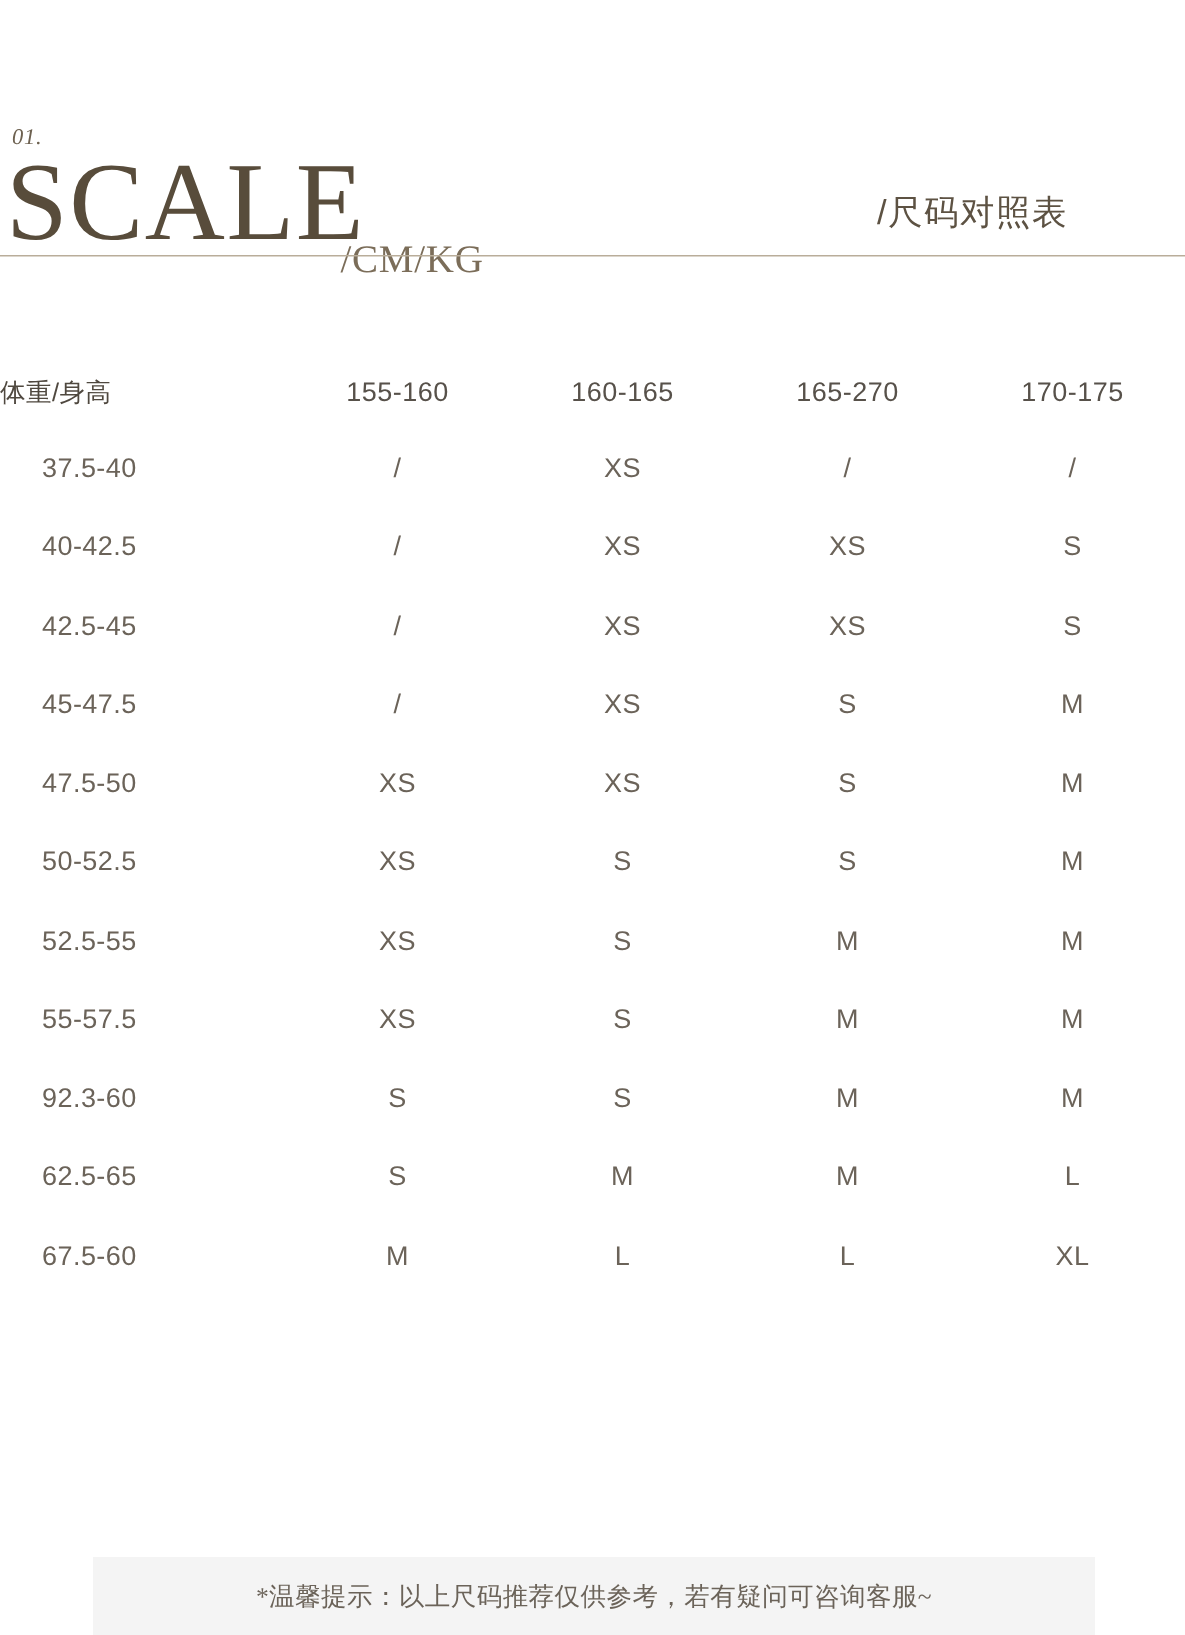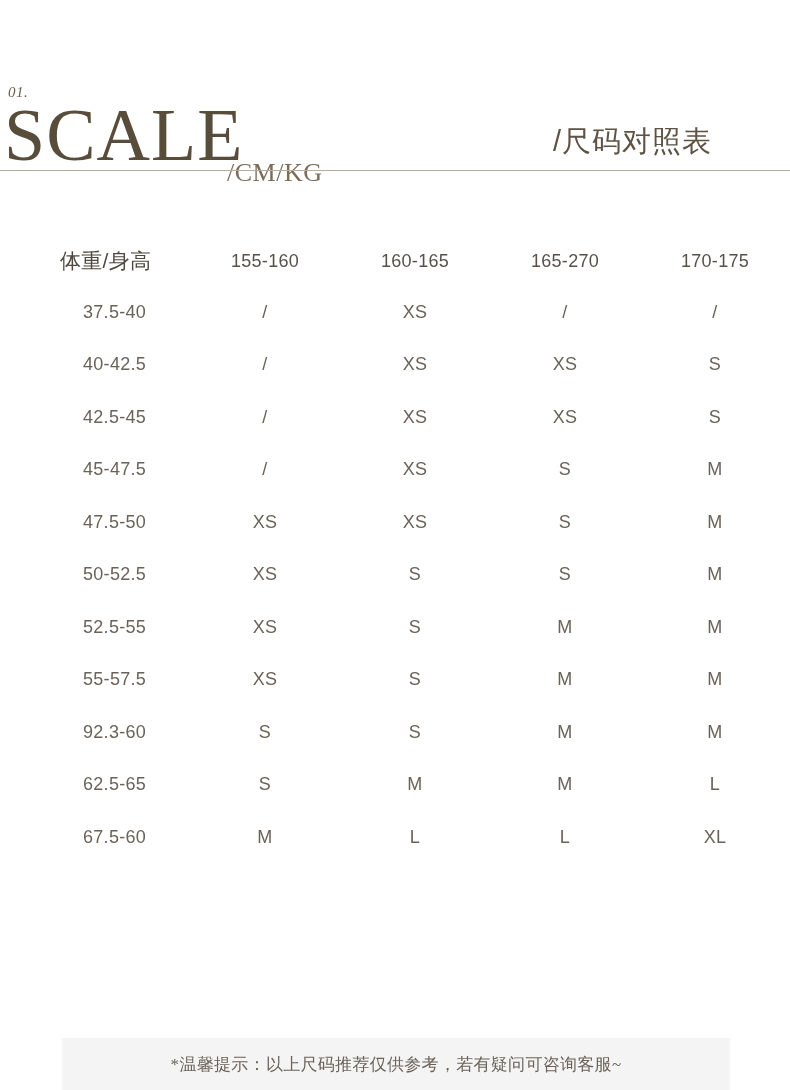--- a/index.html
+++ b/index.html
@@ -63,21 +63,21 @@
     top: 158px;
     width: 790px;
     height: 0;
     border-top: 1px solid #b9ad9a;
   }
   .header-cn {
     position: absolute;
     right: 2px;
     top: 113px;
     font-family: "Liberation Sans", "DejaVu Sans", sans-serif;
-    font-size: 29px;
+    font-size: 23px;
     line-height: 33px;
     font-weight: 400;
     letter-spacing: 1px;
     color: #5d5243;
     white-space: nowrap;
   }
 
   
   .size-table {
     position: absolute;
@@ -100,34 +100,33 @@
   }
 
   .size-table thead th {
     height: 50px;
     font-size: 18px;
     color: #57514a;
     letter-spacing: 0.3px;
   }
   .size-table thead th.th-label {
     text-align: left;
-    padding-left: 60px;
-    font-size: 21px;
+    font-size: 17px;
     color: #4f483f;
   }
 
   .size-table tbody td {
     height: 52.5px;
     font-size: 18px;
     color: #6b6359;
     letter-spacing: 0.3px;
   }
   .size-table tbody td.td-label {
     text-align: left;
-    padding-left: 83px;
+    padding-left: 28px;
     color: #6b6359;
     margin-left: 28px;
   }
 
   
   .footer-band {
     position: absolute;
     left: 62px;
     top: 1038px;
     width: 668px;

